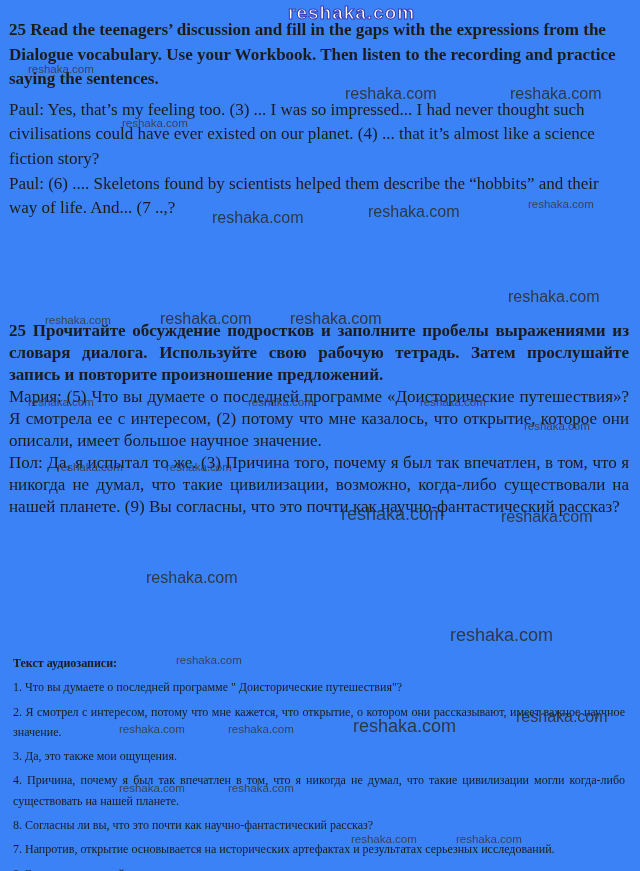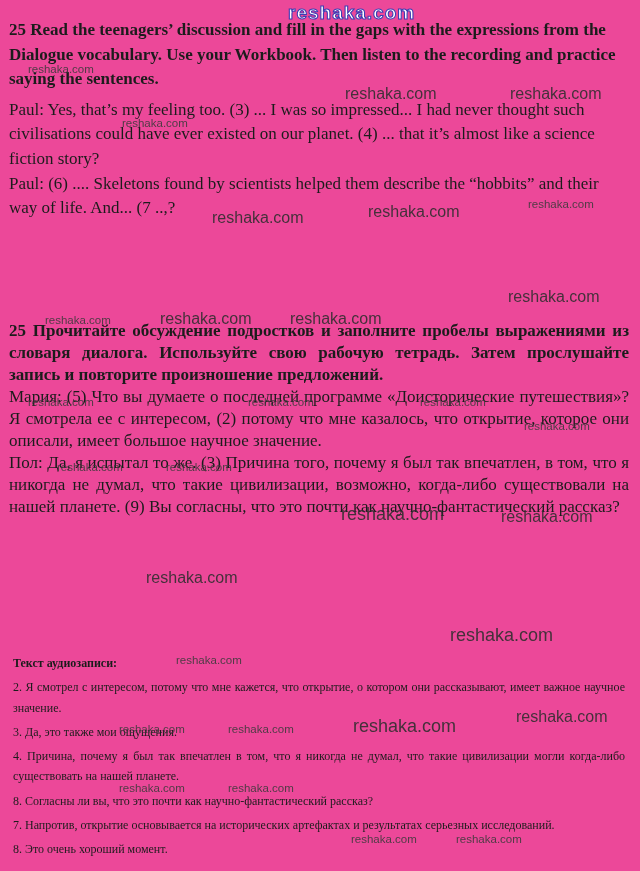--- a/index.html
+++ b/index.html
@@ -1,19 +1,19 @@
 <!DOCTYPE html>
 <html><head>
 <meta charset="utf-8">
 <style>
   html,body{margin:0;padding:0;background:#ffffff;}
   .page{
     position:relative;
     width:640px;height:871px;
-    background:#ec4899;
+    background:#3b82f6;
     overflow:hidden;
     font-family:"Liberation Serif", serif;
     color:#1c1c1c;
   }
   .logo{
     position:absolute;left:288px;top:2px;
     font-family:"Liberation Sans", sans-serif;
     font-weight:bold;font-size:19px;letter-spacing:1px;
     color:#ffffff;
     -webkit-text-stroke:1.1px #3c3cb4;
@@ -52,20 +52,21 @@
   </section>
 
   <section id="ru">
     <p class="head">25 Прочитайте обсуждение подростков и заполните пробелы выражениями из словаря диалога. Используйте свою рабочую тетрадь. Затем прослушайте запись и повторите произношение предложений.</p>
     <p>Мария: (5) Что вы думаете о последней программе «Доисторические путешествия»? Я смотрела ее с интересом, (2) потому что мне казалось, что открытие, которое они описали, имеет большое научное значение.</p>
     <p>Пол: Да, я испытал то же. (3) Причина того, почему я был так впечатлен, в том, что я никогда не думал, что такие цивилизации, возможно, когда-либо существовали на нашей планете. (9) Вы согласны, что это почти как научно-фантастический рассказ?</p>
   </section>
 
   <section id="audio">
     <p class="head">Текст аудиозаписи:</p>
+    <p>1. Что вы думаете о последней программе " Доисторические путешествия"?</p>
     <p>2. Я смотрел с интересом, потому что мне кажется, что открытие, о котором они рассказывают, имеет важное научное значение.</p>
     <p>3. Да, это также мои ощущения.</p>
     <p>4. Причина, почему я был так впечатлен в том, что я никогда не думал, что такие цивилизации могли когда-либо существовать на нашей планете.</p>
     <p>8. Согласны ли вы, что это почти как научно-фантастический рассказ?</p>
     <p>7. Напротив, открытие основывается на исторических артефактах и результатах серьезных исследований.</p>
     <p>8. Это очень хороший момент.</p>
   </section>
 
   <div id="wm-layer">
       <span class="wm wm-s" style="left: 28px; top: 63px;">reshaka.com</span>

